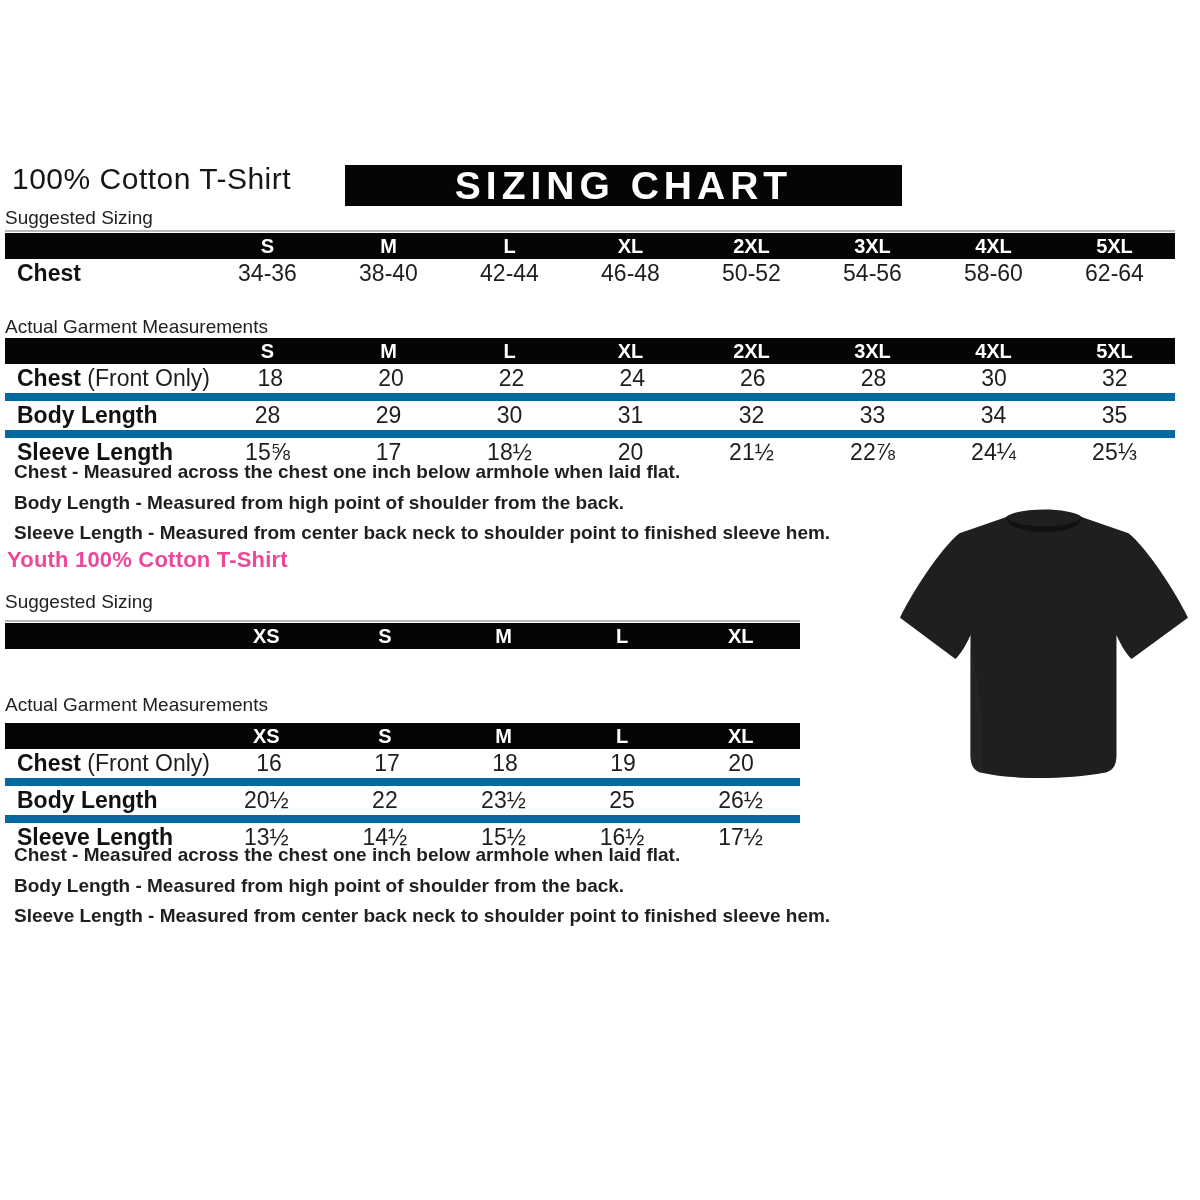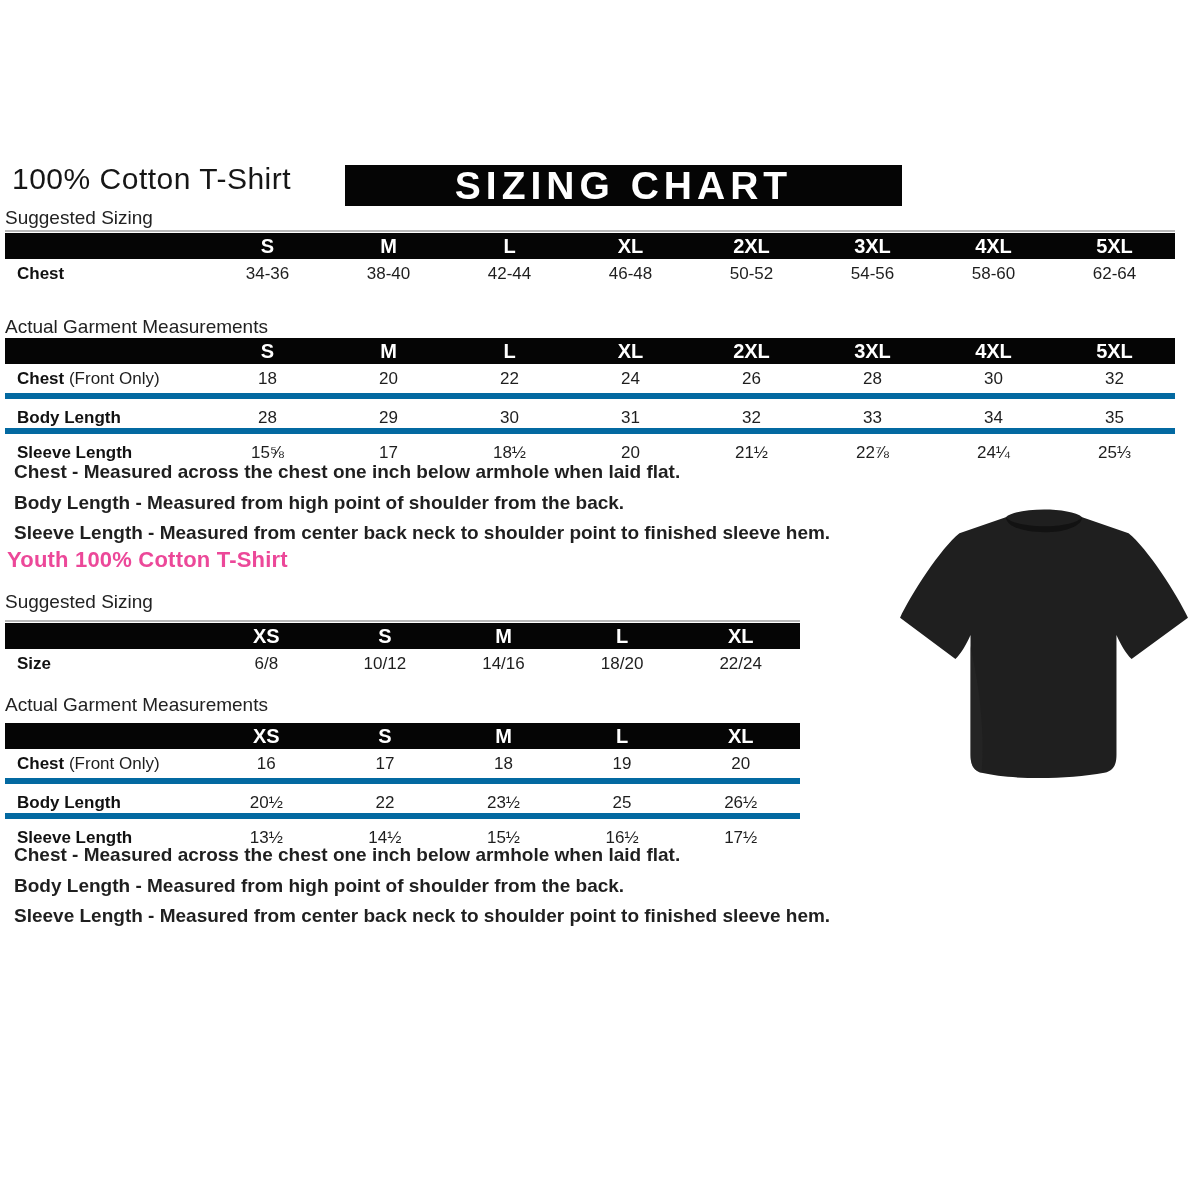--- a/index.html
+++ b/index.html
@@ -24,25 +24,25 @@
   .table{left:5px;}
   .t-adult{width:1170px;}
   .t-youth{width:795px;margin-top:8px;}
   .t-adult-suggested{top:230px;border-top:2px solid #b9b9b9;padding-top:1px;}
   .t-adult-actual{top:338px;}
   .t-youth-suggested{top:612px;border-top:2px solid #b9b9b9;padding-top:1px;}
   .t-youth-actual{top:715px;}
 
   .trow{display:flex;align-items:center;}
   .thead{background:#050505;color:#ffffff;height:26px;font-weight:700;font-size:20px;}
-  .tbody{height:29px;font-size:17px;color:#1e1e1e;}
+  .tbody{height:29px;font-size:23px;color:#1e1e1e;}
   .tcell{flex:1;text-align:center;white-space:nowrap;}
   .tlabel{flex:0 0 190px;text-align:left;padding-left:12px;}
   .tbody .tlabel b{font-weight:700;color:#111;}
-  .lined .tbody + .tbody{border-top:6px solid #0369a1;align-items:flex-end;}
+  .lined .tbody + .tbody{border-top:8px solid #0369a1;}
 
   .notes{left:14px;font-size:19px;color:#1f1f1f;font-weight:bold;}
   .notes-adult{top:457px;}
   .notes-youth{top:840px;}
   .note-line{line-height:30.5px;white-space:nowrap;}
 
   .tshirt{left:893px;top:492px;width:302px;height:308px;}
 </style>
 </head>
 <body>
@@ -134,28 +134,20 @@
 
 <div class="abs section-label lbl-youth-suggested">Suggested Sizing</div>
 <div class="abs table t-youth t-youth-suggested">
     <div class="trow thead">
       <div class="tcell tlabel"></div>
       <div class="tcell">XS</div>
       <div class="tcell">S</div>
       <div class="tcell">M</div>
       <div class="tcell">L</div>
       <div class="tcell">XL</div>
-    </div>
-    <div class="trow tbody">
-      <div class="tcell tlabel"><b>Size</b></div>
-      <div class="tcell">6/8</div>
-      <div class="tcell">10/12</div>
-      <div class="tcell">14/16</div>
-      <div class="tcell">18/20</div>
-      <div class="tcell">22/24</div>
     </div>
   </div>
 
 <div class="abs section-label lbl-youth-actual">Actual Garment Measurements</div>
 <div class="abs table t-youth t-youth-actual lined">
     <div class="trow thead">
       <div class="tcell tlabel"></div>
       <div class="tcell">XS</div>
       <div class="tcell">S</div>
       <div class="tcell">M</div>

